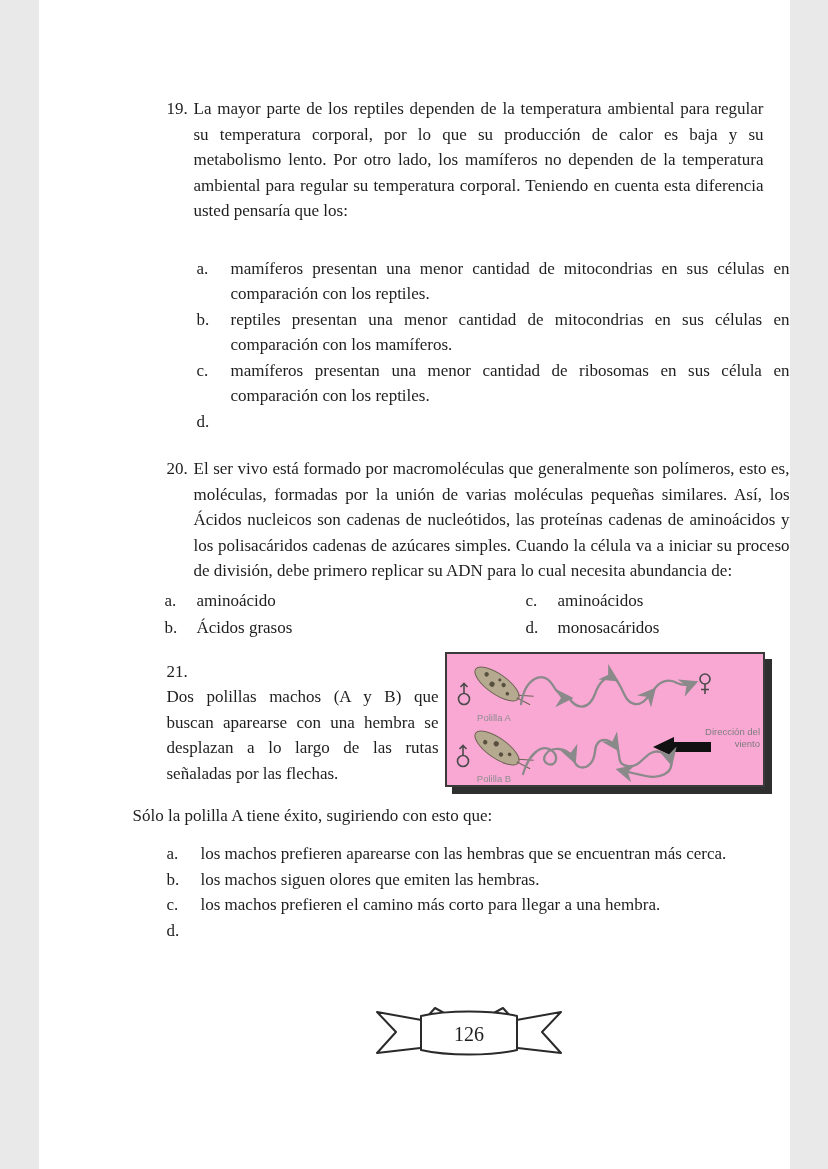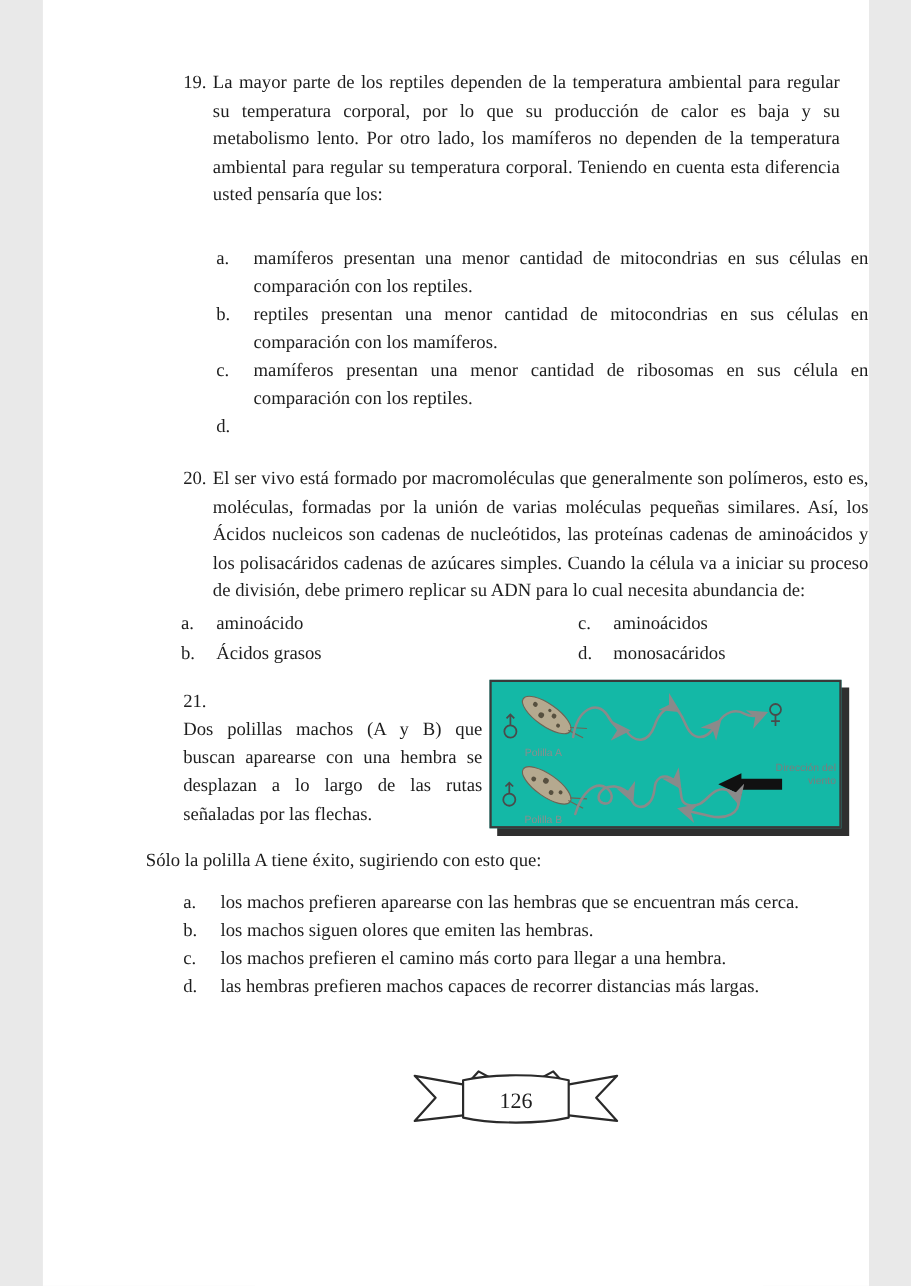--- a/index.html
+++ b/index.html
@@ -7,21 +7,21 @@
     position:relative;
     width:751px;height:1169px;
     margin:0 auto;
     background:#ffffff;
     font-family:"Liberation Serif", serif;
     color:#1e1e1e;
     font-size:17px;
     line-height:25.5px;
     overflow:hidden;
     box-sizing:border-box;
-    padding-top:62px;
+    padding-top:96px;
   }
   .qrow{display:flex;margin-left:128px;}
   .qnum{flex:none;width:27px;}
   .qtext{text-align:justify;}
   .q19 .qtext{width:570px;}
   .q20 .qtext{width:600px;}
   .q20{margin-top:22px;}
 
   .optlist{list-style:none;margin:0;padding:0;}
   .opt{display:flex;}
@@ -40,21 +40,21 @@
   }
   .opts20 .letter{width:32px;}
 
   .q21wrap{display:flex;margin:18px 0 0 128px;align-items:flex-start;}
   .q21 .qtext{width:272px;}
   .figure{
     flex:none;
     margin-left:6px;
     margin-top:-7px;
     width:316px;height:131px;
-    background:#14b8a6;
+    background:#f9a8d4;
     border:2px solid #3a3a3a;
     box-shadow:7px 7px 0 #2f2f2f;
   }
   .stem{margin:16px 0 13px 94px;}
   .optsbottom{margin:8px 0 0 128px;}
   .optsbottom .letter{width:34px;}
   .optsbottom .opttext{width:595px;text-align:justify;}
 
   .ribbon{display:block;margin:58px 0 0 330px;}
   .fig-label{font-family:"Liberation Sans", sans-serif;font-size:9.5px;fill:#8d8d8d;}
@@ -197,21 +197,20 @@
       <li class="opt">
         <span class="letter">b.</span>
         <div class="opttext">los machos siguen olores que emiten las hembras.</div>
       </li>
       <li class="opt">
         <span class="letter">c.</span>
         <div class="opttext">los machos prefieren el camino más corto para llegar a una hembra.</div>
       </li>
       <li class="opt">
         <span class="letter">d.</span>
-        <div class="opttext">las hembras prefieren machos capaces de recorrer distancias más largas.</div>
       </li>
     </ul>
   </section>
 
   <svg class="ribbon" width="200" height="64" viewBox="0 0 200 64" xmlns="http://www.w3.org/2000/svg">
     <g fill="#ffffff" stroke="#2a2a2a" stroke-width="2" stroke-linejoin="round">
       <path d="M58,20 L8,11 L27,31 L8,52 L60,46 Z"></path>
       <path d="M142,20 L192,11 L173,31 L192,52 L140,46 Z"></path>
       <path d="M58,16 L66,7 L77,13 Z"></path>
       <path d="M142,16 L134,7 L123,13 Z"></path>

